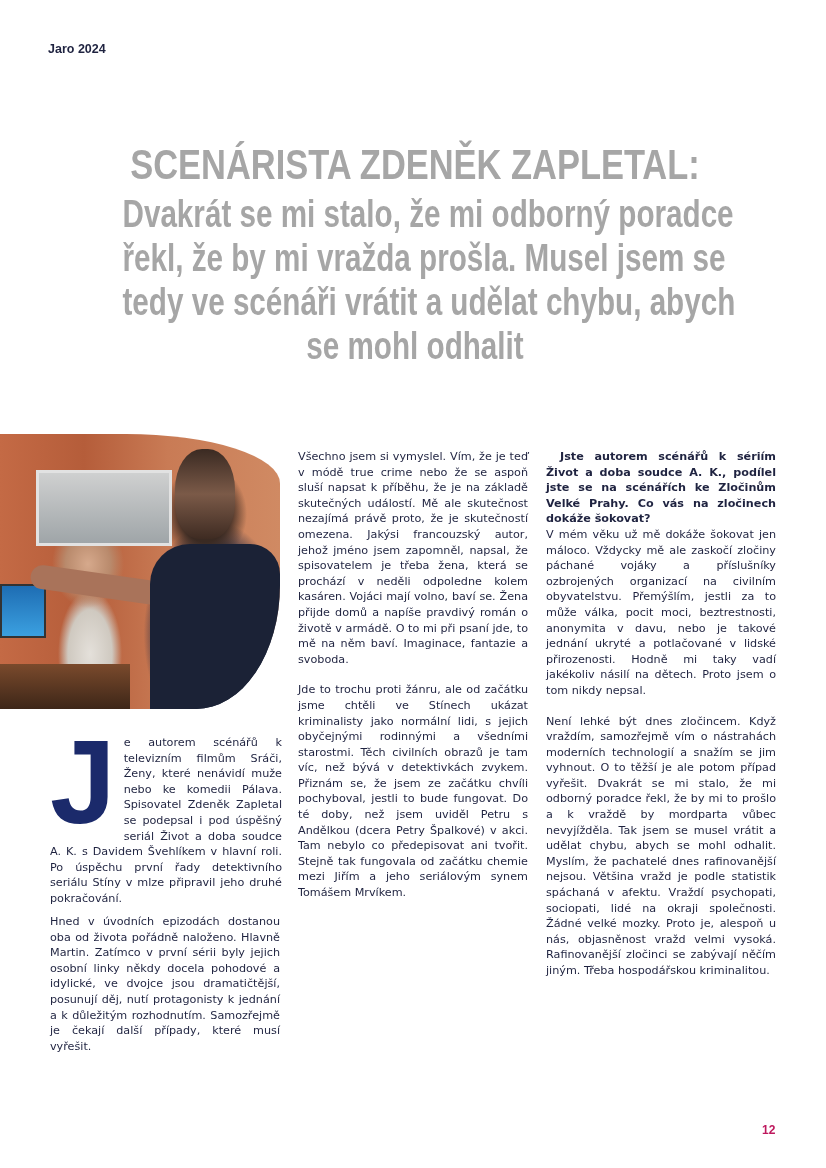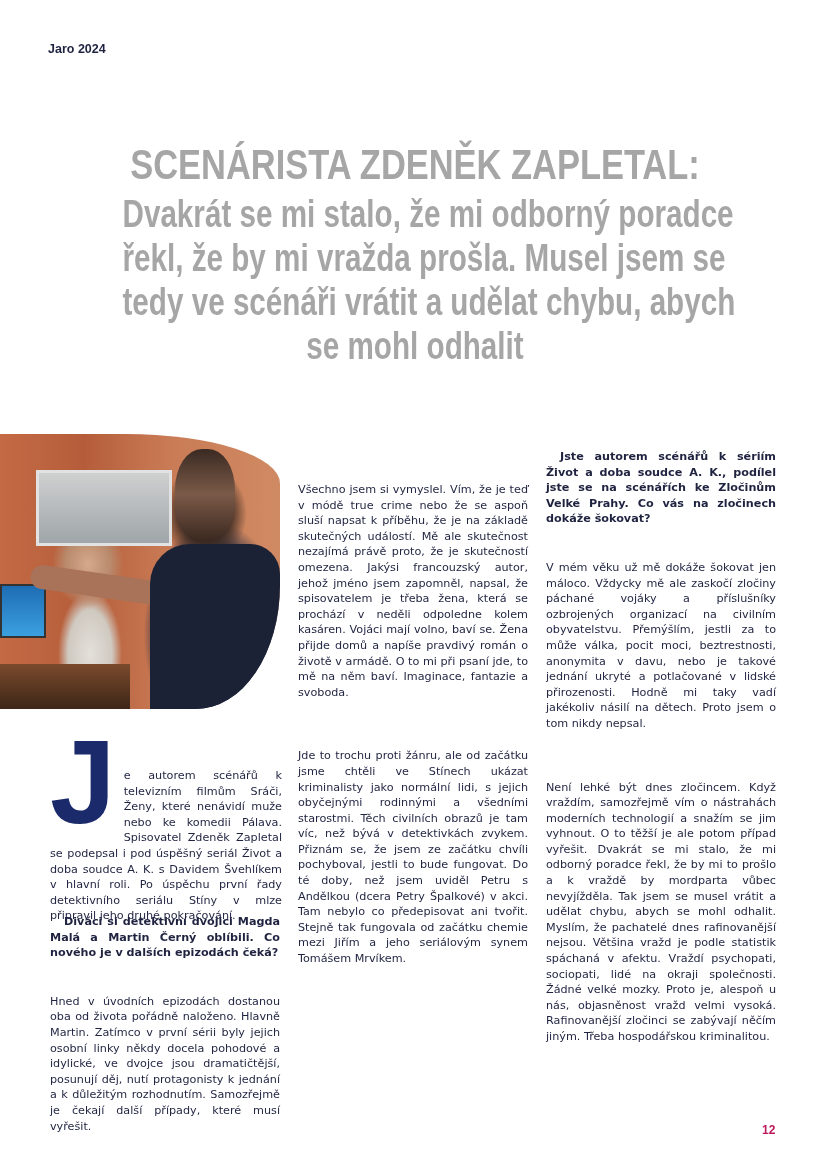--- a/index.html
+++ b/index.html
@@ -17,21 +17,21 @@
         radial-gradient(ellipse 40px 80px at 90px 220px, #e4e0da 0%, #cfc9c0 55%, transparent 80%),
         linear-gradient(90deg, #c46a45 0%, #b55d3a 30%, #c97b55 60%, #d08a63 100%); }
     .photo .cabinet { position: absolute; left: 36px; top: 36px; width: 130px; height: 70px; background: linear-gradient(180deg, #cfd0d0, #9fa5a8); border: 3px solid #e2e2e2; }
     .photo .screen { position: absolute; left: 0; top: 150px; width: 42px; height: 50px; background: linear-gradient(180deg, #1e6db3, #3ba0e0); border: 2px solid #333; }
     .photo .counter { position: absolute; left: 0; top: 230px; width: 130px; height: 45px; background: linear-gradient(180deg, #7a4a2c, #3d2618); }
     .photo .man { position: absolute; left: 150px; top: 110px; width: 130px; height: 170px; background: #1b2236; border-radius: 40px 30px 0 0; }
     .photo .head { position: absolute; left: 175px; top: 15px; width: 60px; height: 90px; background: linear-gradient(180deg, #3a2a22 0%, #7b5a48 50%, #3e2b22 100%); border-radius: 45% 45% 40% 40%; }
     .photo .arm { position: absolute; left: 30px; top: 140px; width: 150px; height: 24px; background: #a9735a; border-radius: 12px; transform: rotate(8deg); }
     .dropcap-block { position: absolute; left: 50px; top: 735px; width: 232px; }
     .dropcap { float: left; font-family: "Liberation Sans", sans-serif; font-weight: bold; color: #1b2a6b; font-size: 118px; line-height: 90px; height: 96px; margin: 2px 8px 0 0; }
-    .body { font-family: "DejaVu Sans", sans-serif; font-size: 11.2px; line-height: 15.6px; color: #1f2340; text-align: justify; hyphens: manual; margin-top: 33px; }
+    .body { font-family: "DejaVu Sans", sans-serif; font-size: 11.2px; line-height: 15.6px; color: #1f2340; text-align: justify; hyphens: manual; }
     .q { font-family: "DejaVu Sans", sans-serif; font-weight: bold; font-size: 11.2px; line-height: 15.6px; color: #1f2340; text-align: justify; text-indent: 14px; }
     .col { position: absolute; width: 230px; }
     .col1b { left: 50px; top: 914px; }
     .col2 { left: 298px; top: 449px; }
     .col3 { left: 546px; top: 449px; }
     .gap { height: 15px; }
     .page-num { position: absolute; left: 762px; top: 1123px; font-size: 12px; font-weight: bold; color: #be185d; font-family: "Liberation Sans", sans-serif; }
   </style>
 </head>
 <body>
@@ -54,21 +54,20 @@
   <div class="man"></div>
   <div class="head"></div>
 </div>
 
 <div class="dropcap-block">
   <span class="dropcap">J</span>
   <div class="body">e autorem scénářů k televizním filmům Sráči, Ženy, které nenávidí muže nebo ke komedii Pálava. Spisovatel Zdeněk Zapletal se podepsal i pod úspěšný seriál Život a doba soudce A. K. s Davidem Švehlíkem v hlavní roli. Po úspěchu první řady detektivního seriálu Stíny v mlze připravil jeho druhé pokračování.</div>
 </div>
 
 <div class="col col1b">
-  <div class="q">Diváci si detektivní dvojici Magda Malá a Martin Černý oblíbili. Co nového je v dalších epizodách čeká?</div>
   <div class="body">Hned v úvodních epizodách dostanou oba od života pořádně naloženo. Hlavně Martin. Zatímco v první sérii byly jejich osobní linky někdy docela pohodové a idylické, ve dvojce jsou dramatičtější, posunují děj, nutí protagonisty k jednání a k důležitým rozhodnutím. Samozřejmě je čekají další případy, které musí vyřešit.</div>
 </div>
 
 <div class="col col2">
   <div class="body">Všechno jsem si vymyslel. Vím, že je teď v módě true crime nebo že se aspoň sluší napsat k příběhu, že je na základě skutečných událostí. Mě ale skutečnost nezajímá právě proto, že je skutečností omezena. Jakýsi francouzský autor, jehož jméno jsem zapomněl, napsal, že spisovatelem je třeba žena, která se prochází v neděli odpoledne kolem kasáren. Vojáci mají volno, baví se. Žena přijde domů a napíše pravdivý román o životě v armádě. O to mi při psaní jde, to mě na něm baví. Imaginace, fantazie a svoboda.</div>
   <div class="gap"></div>
   <div class="body">Jde to trochu proti žánru, ale od začátku jsme chtěli ve Stínech ukázat kriminalisty jako normální lidi, s jejich obyčejnými rodinnými a všedními starostmi. Těch civilních obrazů je tam víc, než bývá v detektivkách zvykem. Přiznám se, že jsem ze začátku chvíli pochyboval, jestli to bude fungovat. Do té doby, než jsem uviděl Petru s Andělkou (dcera Petry Špalkové) v akci. Tam nebylo co předepisovat ani tvořit. Stejně tak fungovala od začátku chemie mezi Jiřím a jeho seriálovým synem Tomášem Mrvíkem.</div>
 </div>
 
 <div class="col col3">

